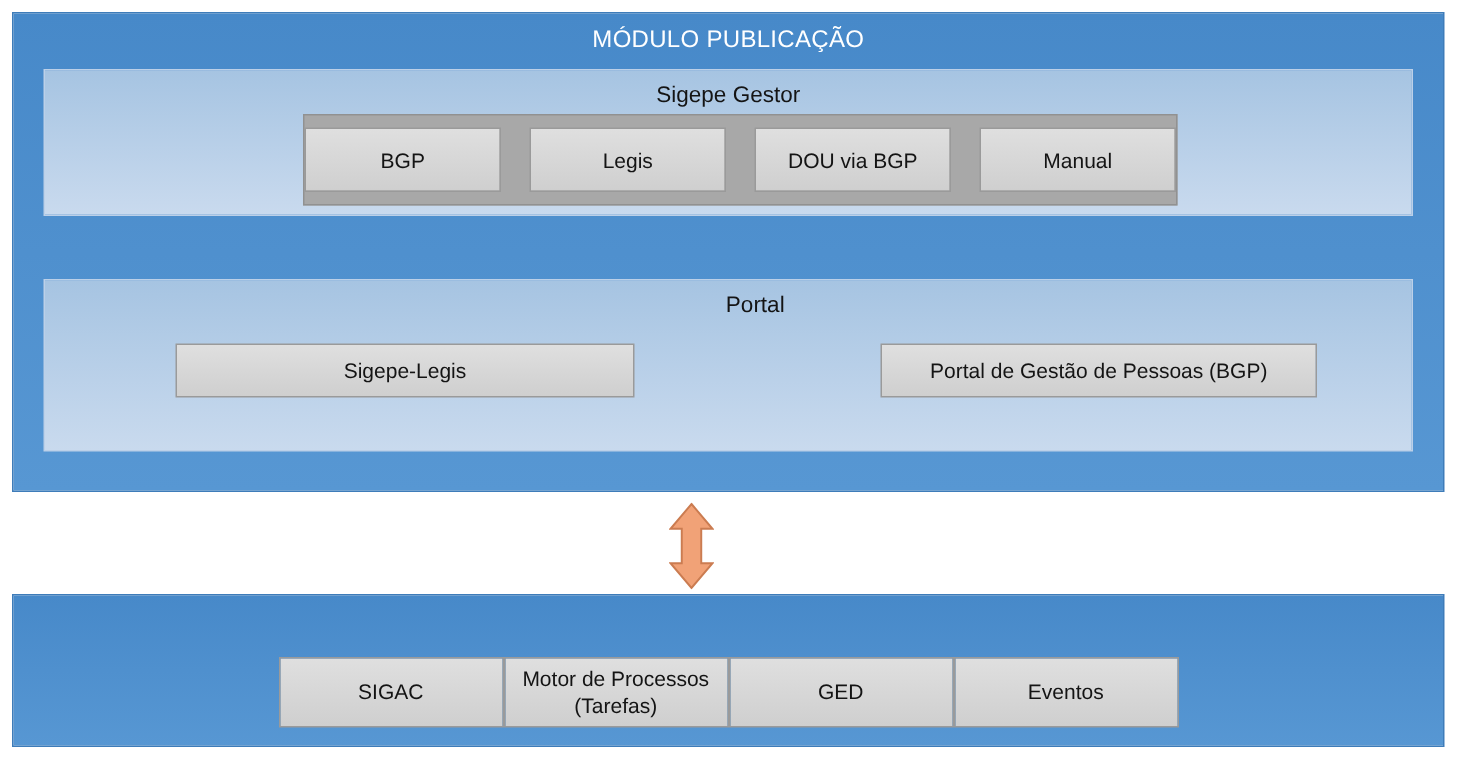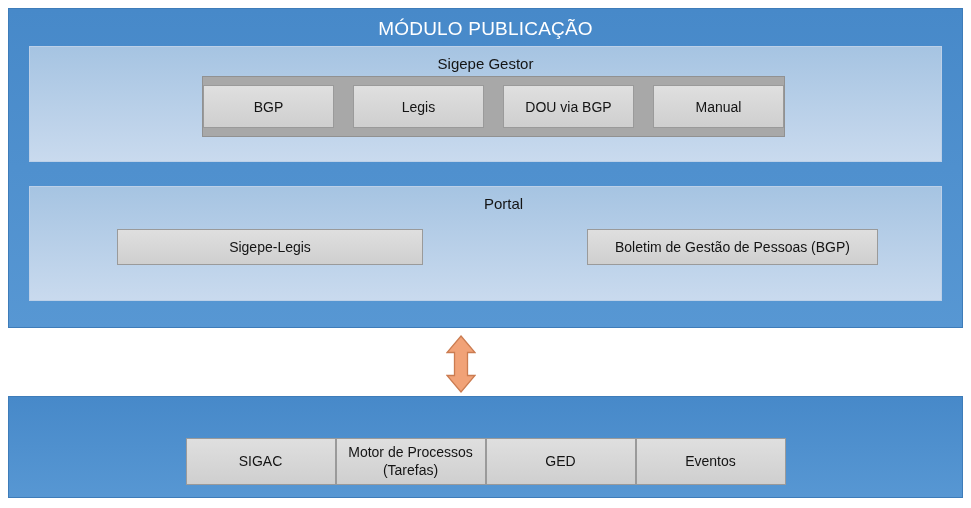--- a/index.html
+++ b/index.html
@@ -12,31 +12,31 @@
     position: absolute;
     background: linear-gradient(180deg, #4789c9 0%, #5797d3 100%);
     border: 1px solid #3e7cb9;
   }
   .top-box { left: 8px; top: 8px; width: 955px; height: 320px; }
   .bottom-box { left: 8px; top: 396px; width: 955px; height: 102px; }
 
   .box-title {
     color: #ffffff;
     text-align: center;
-    font-size: 19px;
+    font-size: 16px;
     padding-top: 9px;
     letter-spacing: 0.2px;
   }
 
   .inner-panel {
     position: absolute;
     background: linear-gradient(180deg, #a6c4e2 0%, #c9daee 100%);
     border: 1px solid #bcd0e8;
   }
-  .panel-gestor { left: 20px; top: 37px; width: 913px; height: 116px; }
+  .panel-gestor { left: 20px; top: 37px; width: 913px; height: 98px; }
   .panel-portal { left: 20px; top: 177px; width: 913px; height: 115px; padding-left: 36px; }
 
   .panel-title {
     text-align: center;
     font-size: 15px;
     color: #141414;
     padding-top: 8px;
   }
 
   .strip {
@@ -90,21 +90,21 @@
         <div class="gbtn">BGP</div>
         <div class="gbtn">Legis</div>
         <div class="gbtn">DOU via BGP</div>
         <div class="gbtn">Manual</div>
       </div>
     </div>
 
     <div class="inner-panel panel-portal">
       <div class="panel-title">Portal</div>
       <div class="gbtn portal-box-1">Sigepe-Legis</div>
-      <div class="gbtn portal-box-2">Boletim de Gestão de Pessoas (BGP)</div>
+      <div class="gbtn portal-box-2">Portal de Gestão de Pessoas (BGP)</div>
     </div>
   </div>
 
   <div class="arrow-wrap">
     <svg width="30" height="58" viewBox="0 0 30 58" aria-hidden="true">
       <path d="M15 1 L29 17.5 L21.5 17.5 L21.5 40.5 L29 40.5 L15 57 L1 40.5 L8.5 40.5 L8.5 17.5 L1 17.5 Z" fill="#f1a277" stroke="#cb7c51" stroke-width="1.3"></path>
     </svg>
   </div>
 
   <div class="blue-box bottom-box">

